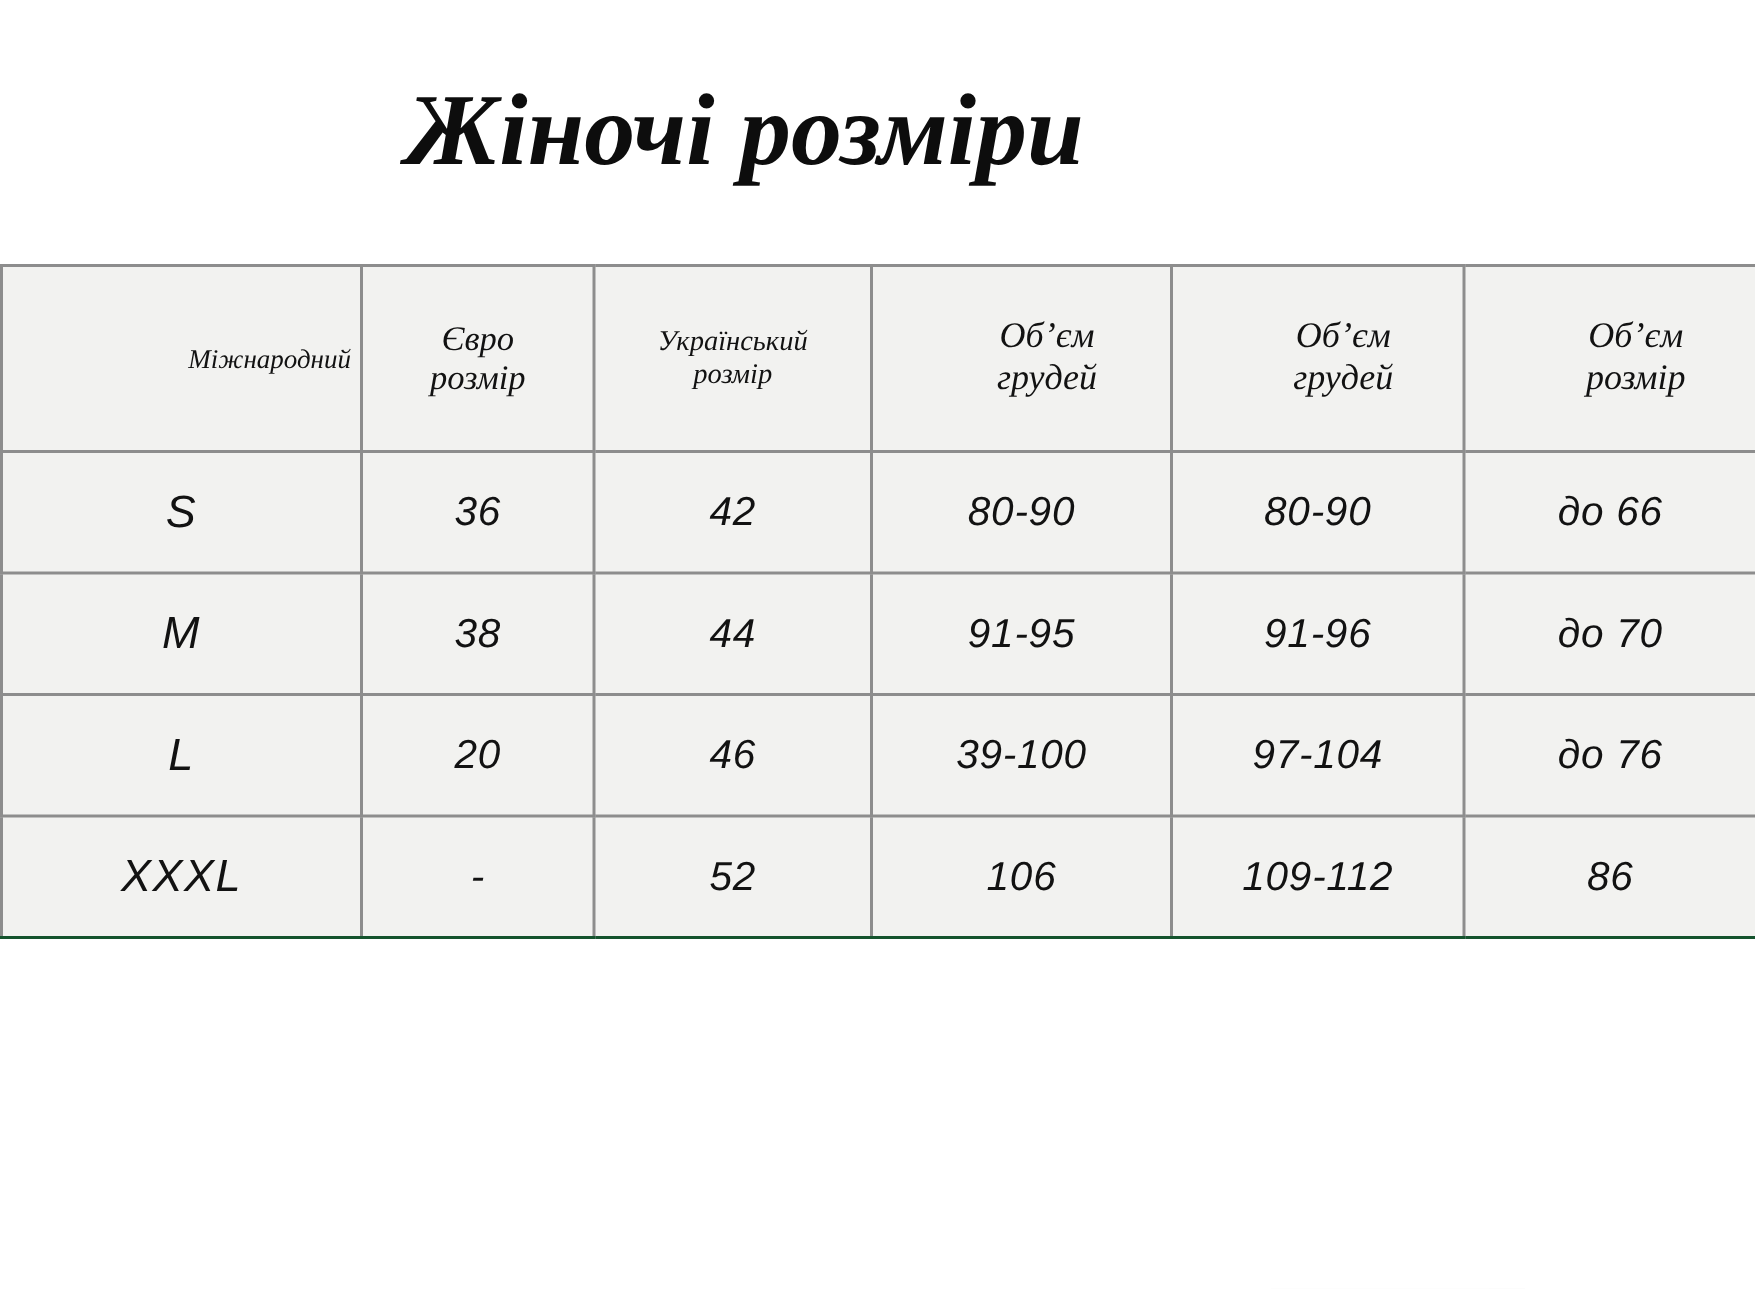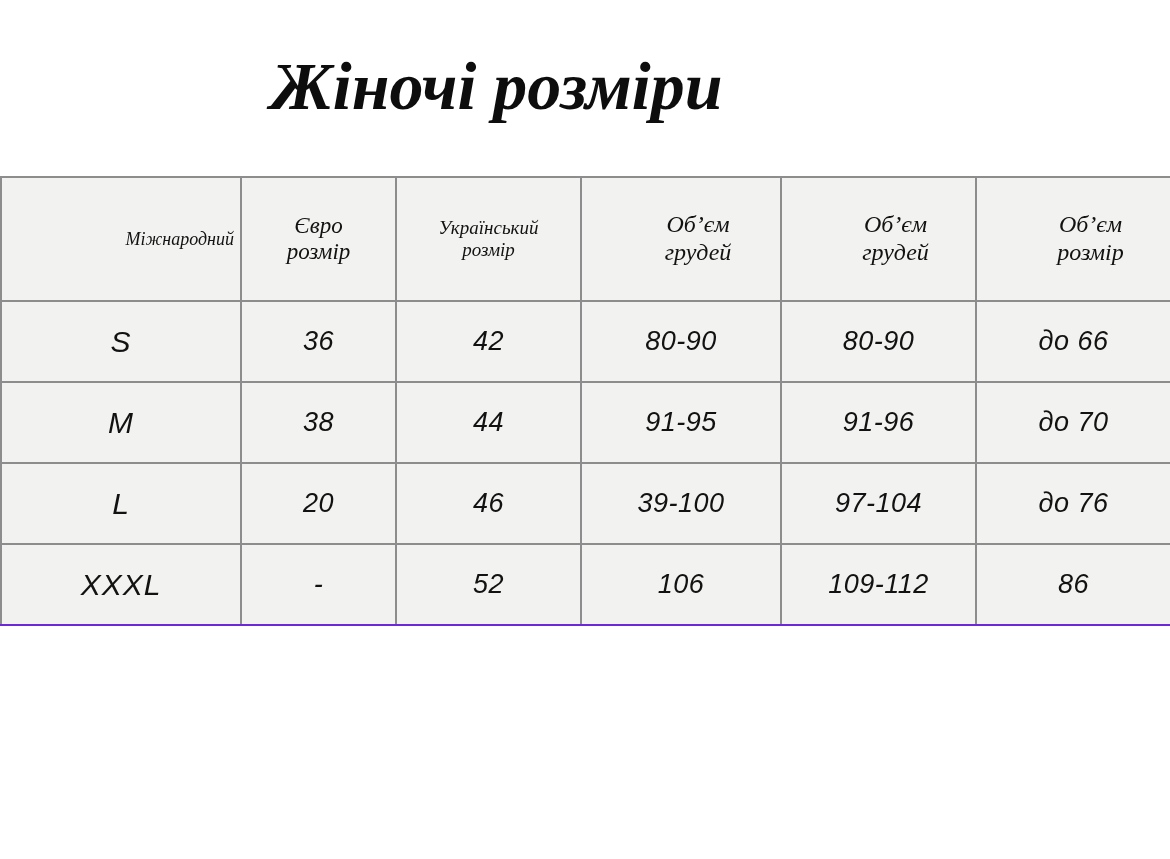--- a/index.html
+++ b/index.html
@@ -82,21 +82,21 @@
     height: 79px;
     font-size: 27px;
     font-family: "Liberation Sans", sans-serif;
     font-weight: 400;
     letter-spacing: 0.5px;
   }
   tbody td.col-intl {
     font-size: 30px;
     letter-spacing: 1px;
   }
-  tbody tr:last-child td { border-bottom: 2px solid #6d28d9; }
+  tbody tr:last-child td { border-bottom: 2px solid #14532d; }
 </style>
 </head>
 <body>
 
 <div class="page">
 
   <h1 class="title">Жіночі розміри</h1>
 
   <div class="table-wrap">
     <table class="size-table">

